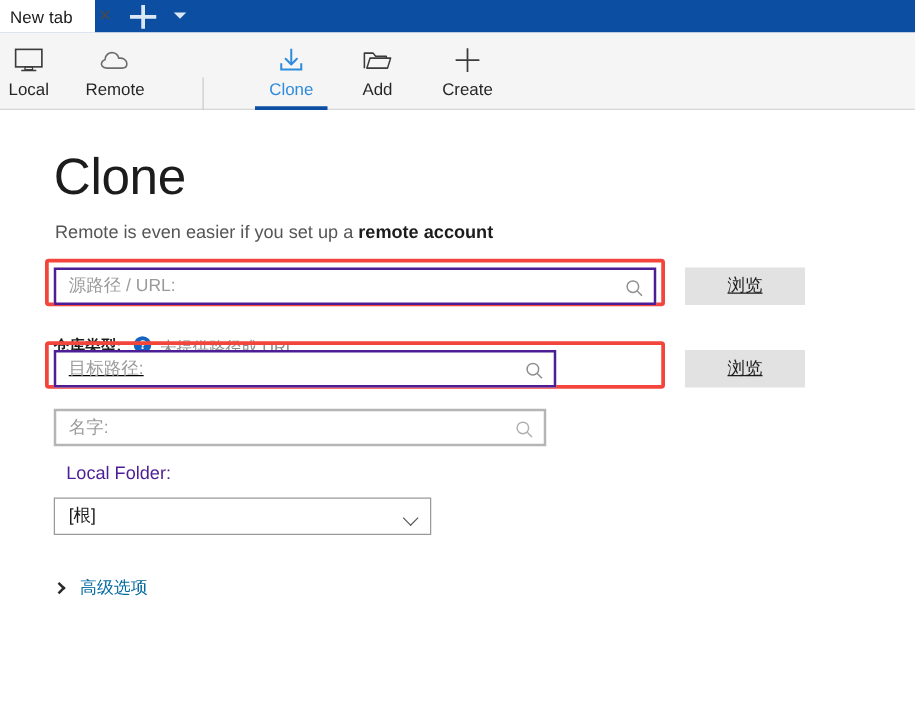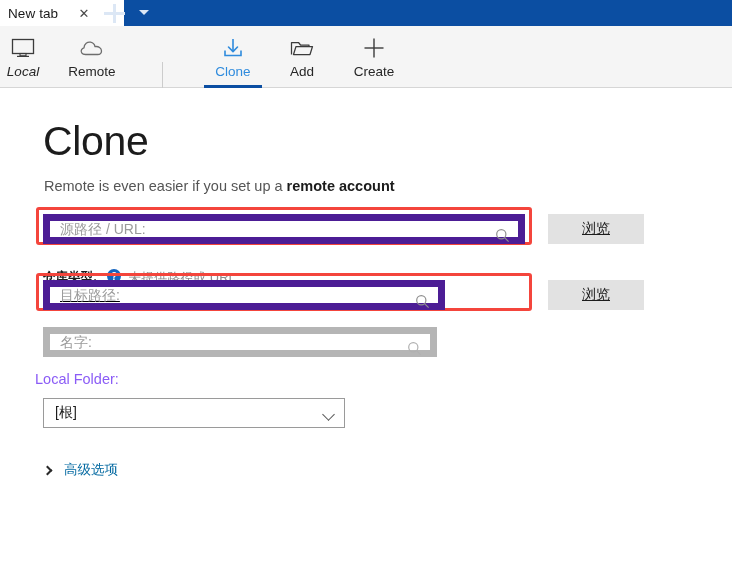--- a/index.html
+++ b/index.html
@@ -17,21 +17,21 @@
   }
 
   
   .tabstrip {
     position: absolute; left: 0; top: 0;
     width: 732px; height: 26px;
     background: #0b4ea2;
   }
   .tab-active {
     position: absolute; left: 0; top: 0;
-    width: 124px; height: 26px;
+    width: 76px; height: 26px;
     background: #ffffff;
     display: flex; align-items: center;
   }
   .tab-label {
     font-size: 13.5px; color: #1a1a1a;
     margin-left: 8px;
     white-space: nowrap;
     letter-spacing: .1px;
   }
   .tab-close {
@@ -115,22 +115,22 @@
     font-size: 14.5px; color: #555555;
     white-space: nowrap;
   }
   .page-sub b { color: #1c1c1c; font-weight: 700; margin-top: 40px; }
 
   
   .field-input {
     position: absolute;
     height: 30px;
     background: #ffffff;
-    border: 7px solid #4c1d95;
-    display: flex; align-items: flex-start;
+    border: 2px solid #4c1d95;
+    display: flex; align-items: center;
     cursor: text;
   }
   .field-input .ph {
     font-size: 14px; color: #9a9a9a;
     margin-left: 10px;
     white-space: nowrap;
     user-select: none;
   }
   .mag {
     position: absolute; right: 8px; top: 7px;
@@ -170,22 +170,22 @@
     width: 14px; height: 14px; border-radius: 50%;
     background: #1565c0; color: #ffffff;
     font-size: 10px; font-weight: 700;
     display: flex; align-items: center; justify-content: center;
     margin: 0 7px 0 10px;
     cursor: pointer;
   }
   .repo-type-value { font-size: 13px; color: #8c8c8c; }
 
   .local-folder-label {
-    position: absolute; left: 35px; top: 283px;
-    font-size: 14.5px; color: #8b5cf6;
+    position: absolute; left: 53px; top: 283px;
+    font-size: 14.5px; color: #4c1d95;
   }
   .select-box {
     position: absolute; left: 43px; top: 310px;
     width: 302px; height: 30px;
     border: 1px solid #9a9a9a;
     background: #ffffff;
     display: flex; align-items: center;
     cursor: pointer;
   }
   .select-box .val {
@@ -223,21 +223,21 @@
     <div class="tab-active">
       <span class="tab-label">New tab</span>
     </div>
     <div class="tab-close">✕</div>
     <div class="tab-plus"></div>
     <div class="tab-caret"></div>
   </div>
 
   <div class="toolbar">
 
-    <div class="tool" style="left:0px;width:46px;font-style:italic;">
+    <div class="tool" style="left:0px;width:46px;">
       <span class="ticon">
         <svg width="24" height="20" viewBox="0 0 24 20">
           <rect x="1.5" y="1.5" width="21" height="14" fill="none" stroke="#3b3b3b" stroke-width="1.3"></rect>
           <rect x="9" y="15.5" width="6" height="2.3" fill="none" stroke="#3b3b3b" stroke-width="1.1"></rect>
           <line x1="6" y1="18.4" x2="18" y2="18.4" stroke="#3b3b3b" stroke-width="1.2"></line>
         </svg>
       </span>
       <span class="tlabel">Local</span>
     </div>
 

